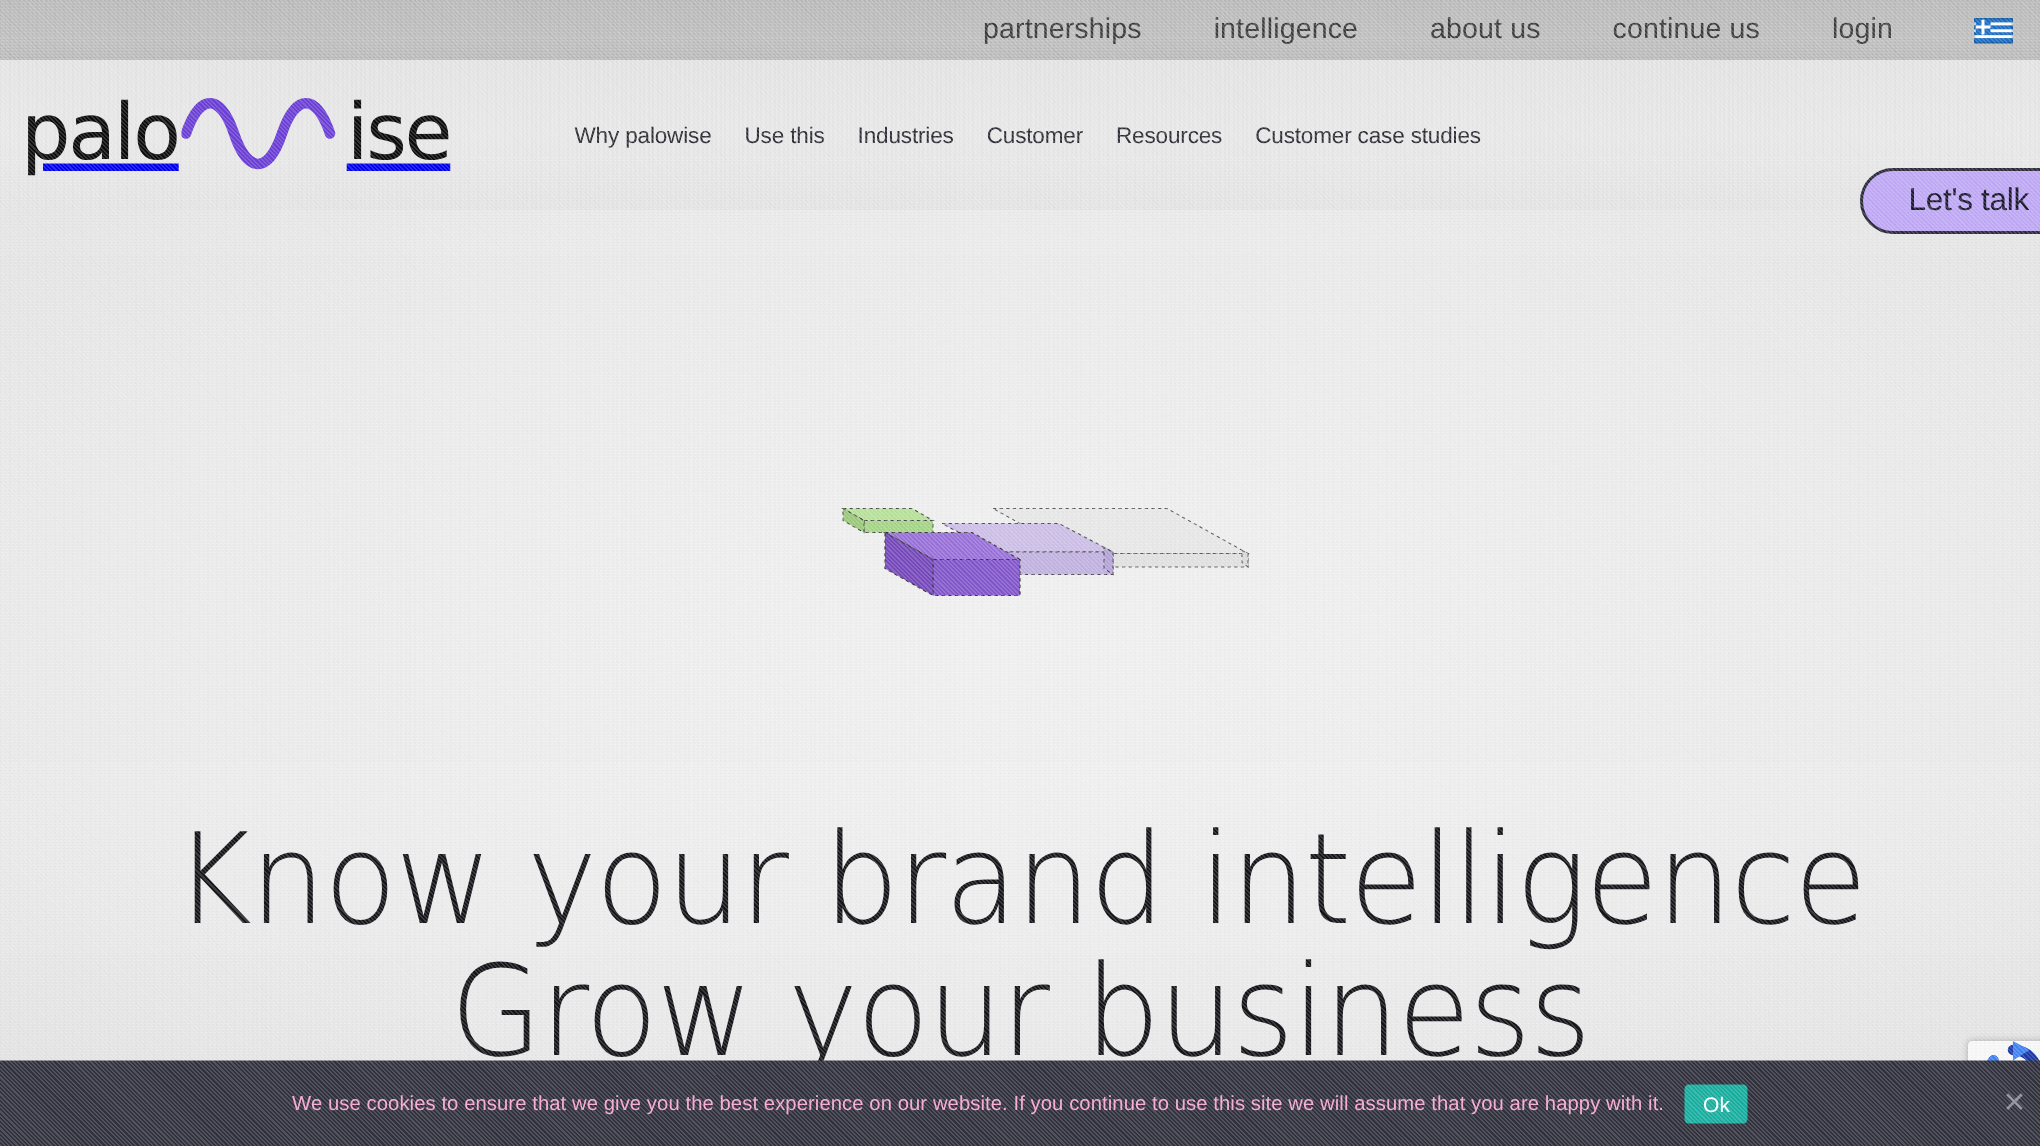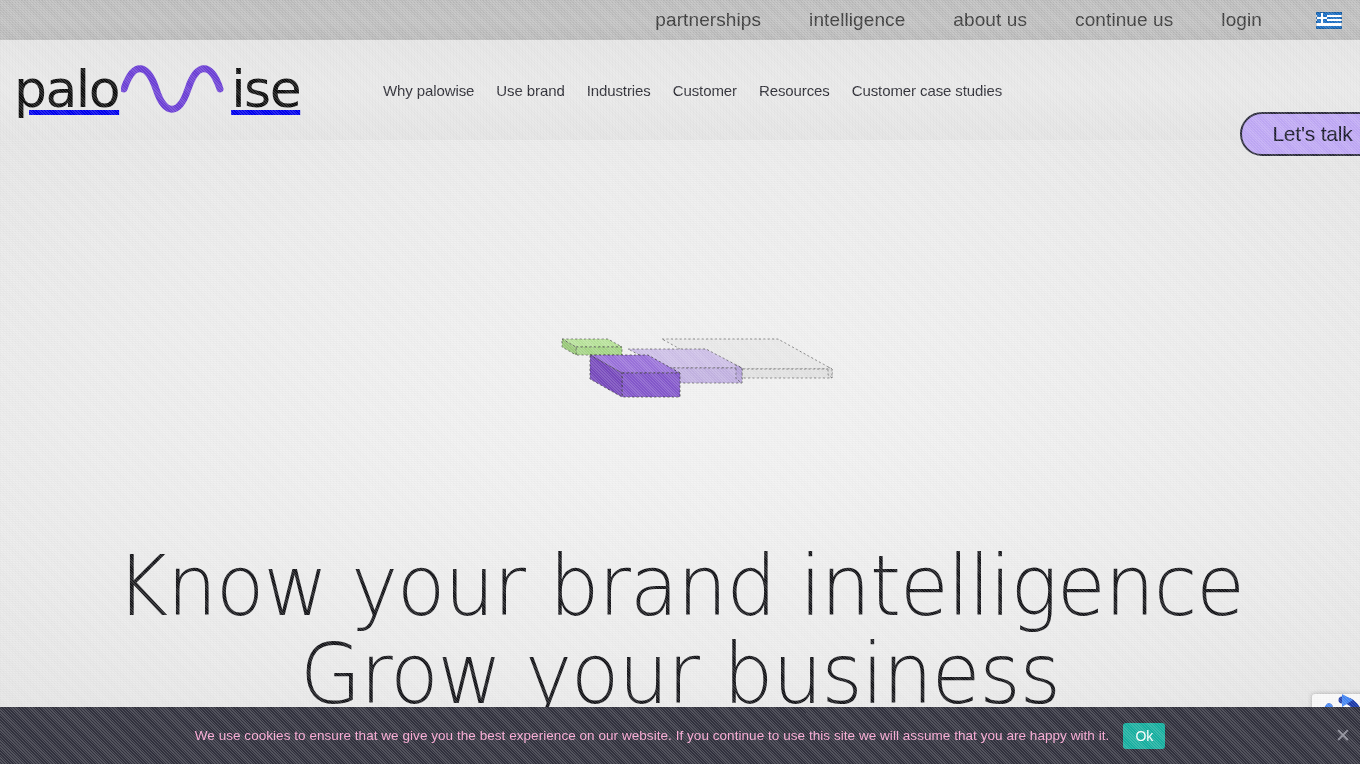--- a/index.html
+++ b/index.html
@@ -297,21 +297,21 @@
   <a href="#" class="logo">
     <span class="logo-text">palo</span>
     <svg class="logo-wave" width="108" height="50" viewBox="0 0 108 50">
       <path d="M3,25 C12,-2 26,-2 35,25 C44,52 58,52 67,25 C76,-2 90,-2 99,25" fill="none" stroke="#6c3fd6" stroke-width="7" stroke-linecap="round"></path>
     </svg>
     <span class="logo-text">ise</span>
   </a>
 
   <nav class="mainnav">
     <a href="#">Why palowise</a>
-    <a href="#">Use brand</a>
+    <a href="#">Use this</a>
     <a href="#">Industries</a>
     <a href="#">Customer</a>
     <a href="#">Resources</a>
     <a href="#">Customer case studies</a>
   </nav>
 
   <div class="cta">Let's talk</div>
 </header>
 
 <section class="hero">

